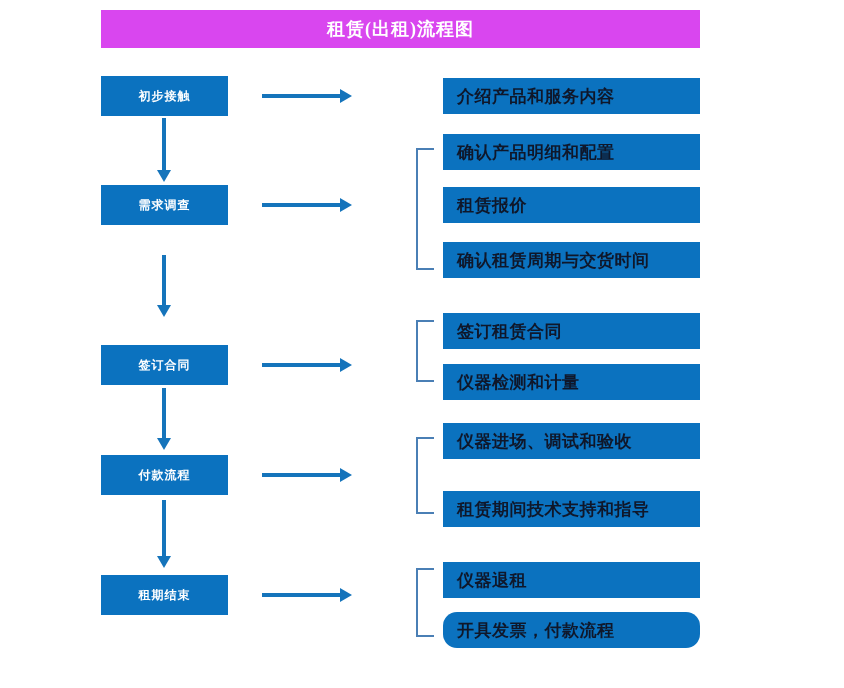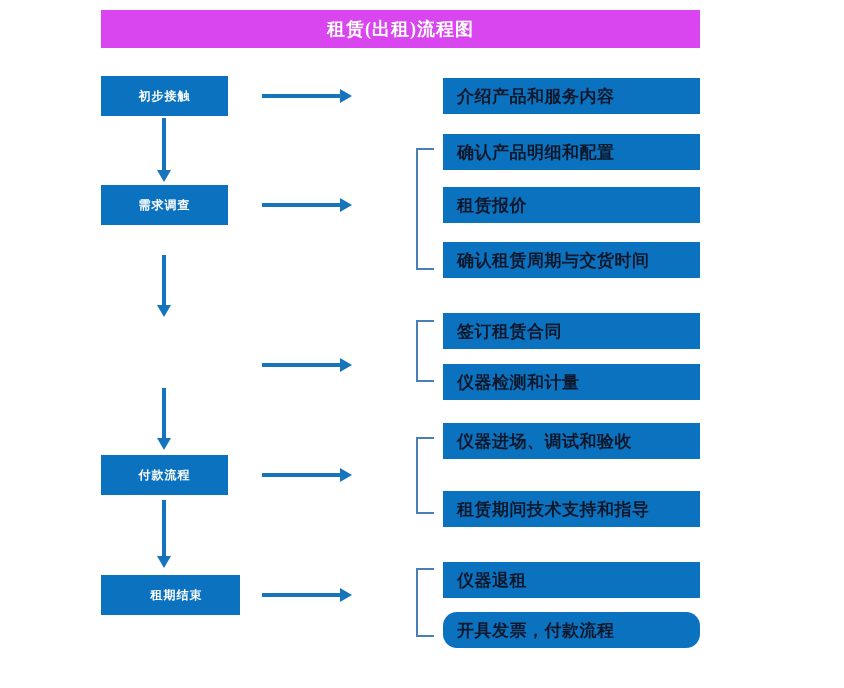--- a/index.html
+++ b/index.html
@@ -125,24 +125,25 @@
 <body>
 
 <div id="canvas">
 
   <div class="title-banner">租赁(出租)流程图</div>
 
   <div class="stage-box" style="top:76px;">初步接触</div>
 
   <div class="stage-box" style="top:185px;">需求调查</div>
 
+  <div class="stage-box" style="top:345px;">签订合同</div>
 
   <div class="stage-box" style="top:455px;">付款流程</div>
 
-  <div class="stage-box" style="top:575px;padding-left:12px;">租期结束</div>
+  <div class="stage-box" style="top:575px;">租期结束</div>
 
   <div class="v-arrow" style="top:118px; height:64px;">
     <div class="shaft" style="height:52px;"></div>
     <div class="head"></div>
   </div>
 
   <div class="v-arrow" style="top:255px; height:62px;">
     <div class="shaft" style="height:50px;"></div>
     <div class="head"></div>
   </div>

